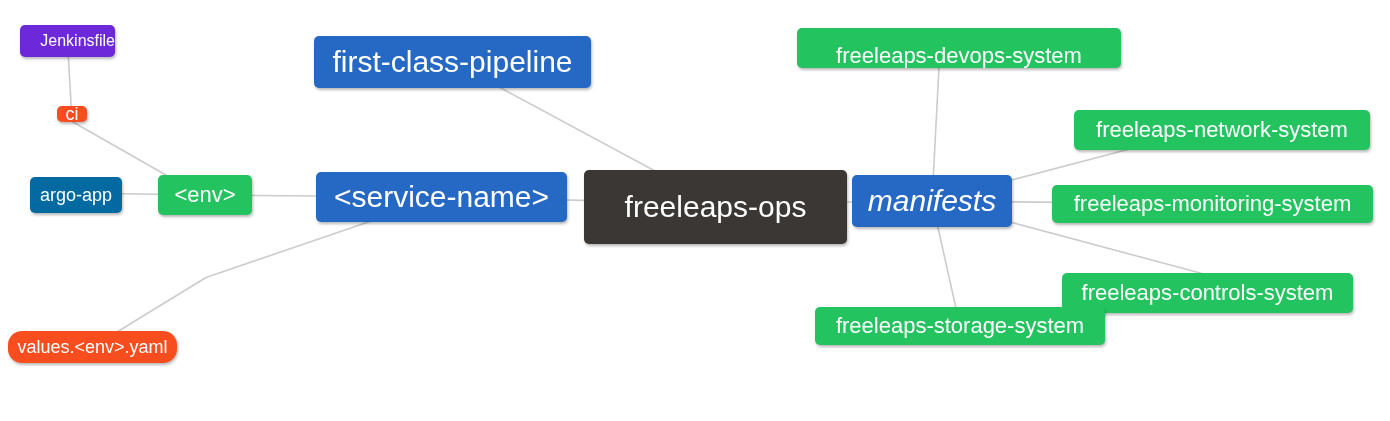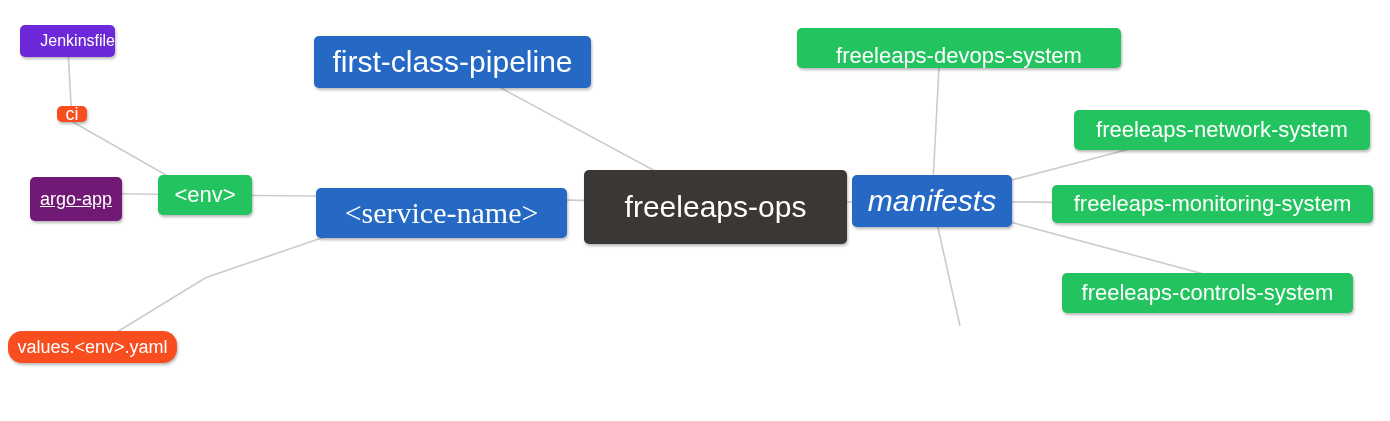--- a/index.html
+++ b/index.html
@@ -54,46 +54,49 @@
       <line x1="932" y1="201" x2="1212.5" y2="204" stroke="#CCCCCC" stroke-width="1.6"></line>
       <line x1="932" y1="201" x2="1207.5" y2="275" stroke="#CCCCCC" stroke-width="1.6"></line>
       <line x1="932" y1="201" x2="960" y2="326" stroke="#CCCCCC" stroke-width="1.6"></line>
     </svg>
 <div class="node" style="left: 584px; top: 170px; width: 263px; height: 74px; background: rgb(59, 55, 52); font-size: 30px; color: rgb(255, 255, 255);">
     <span class="node-label">freeleaps-ops</span>
   </div>
     <div class="node" style="left: 314px; top: 36px; width: 277px; height: 52px; background: rgb(37, 105, 196); font-size: 30px; color: rgb(255, 255, 255);">
     <span class="node-label">first-class-pipeline</span>
   </div>
-    <div class="node" style="left: 316px; top: 188px; width: 251px; height: 50px; background: rgb(37, 105, 196); font-size: 30px; color: rgb(255, 255, 255); font-family: Liberation Serif, serif;">
+    <div class="node" style="left: 316px; top: 172px; width: 251px; height: 50px; background: rgb(37, 105, 196); font-size: 30px; color: rgb(255, 255, 255);">
     <span class="node-label">&lt;service-name&gt;</span>
   </div>
     <div class="node" style="left: 852px; top: 175px; width: 160px; height: 52px; background: rgb(37, 105, 196); font-size: 30px; color: rgb(255, 255, 255); font-style: italic;">
     <span class="node-label">manifests</span>
   </div>
     <div class="node" style="left: 158px; top: 175px; width: 94px; height: 40px; background: rgb(35, 196, 95); font-size: 22px; color: rgb(255, 255, 255);">
     <span class="node-label">&lt;env&gt;</span>
   </div>
     <div class="node" style="left: 57px; top: 106px; width: 30px; height: 16px; background: rgb(248, 77, 30); font-size: 18px; color: rgb(255, 255, 255);">
     <span class="node-label">ci</span>
   </div>
-    <div class="node" style="left: 30px; top: 177px; width: 92px; height: 44px; background: #701a75; font-size: 18px; color: rgb(255, 255, 255); text-decoration: underline;">
+    <div class="node" style="left: 30px; top: 177px; width: 92px; height: 36px; background: #0369a1; font-size: 18px; color: rgb(255, 255, 255);">
     <span class="node-label">argo-app</span>
   </div>
     <div class="node" style="left: 20px; top: 25px; width: 95px; height: 32px; background: #6d28d9; font-size: 16px; color: rgb(255, 255, 255); justify-content: flex-end;">
     <span class="node-label">Jenkinsfile</span>
   </div>
     <div class="node" style="left: 8px; top: 331px; width: 169px; height: 32px; background: rgb(248, 77, 30); font-size: 18px; color: rgb(255, 255, 255); border-radius: 14px;">
     <span class="node-label">values.&lt;env&gt;.yaml</span>
   </div>
     <div class="node" style="left: 797px; top: 28px; width: 324px; height: 40px; background: rgb(35, 196, 95); font-size: 22px; color: rgb(255, 255, 255); align-items: flex-end;">
     <span class="node-label">freeleaps-devops-system</span>
   </div>
     <div class="node" style="left: 1054px; top: 110px; width: 296px; height: 40px; background: rgb(35, 196, 95); font-size: 22px; color: rgb(255, 255, 255); margin-left: 20px;">
     <span class="node-label">freeleaps-network-system</span>
   </div>
     <div class="node" style="left: 1052px; top: 185px; width: 321px; height: 38px; background: rgb(35, 196, 95); font-size: 22px; color: rgb(255, 255, 255);">
     <span class="node-label">freeleaps-monitoring-system</span>
   </div>
     <div class="node" style="left: 1062px; top: 255px; width: 291px; height: 40px; background: rgb(35, 196, 95); font-size: 22px; color: rgb(255, 255, 255); margin-top: 18px;">
     <span class="node-label">freeleaps-controls-system</span>
   </div>
+    <div class="node" style="left: 815px; top: 307px; width: 290px; height: 38px; background: rgb(35, 196, 95); font-size: 22px; color: rgb(255, 255, 255);">
+    <span class="node-label">freeleaps-storage-system</span>
+  </div>
   </div>
 
 </body></html>

